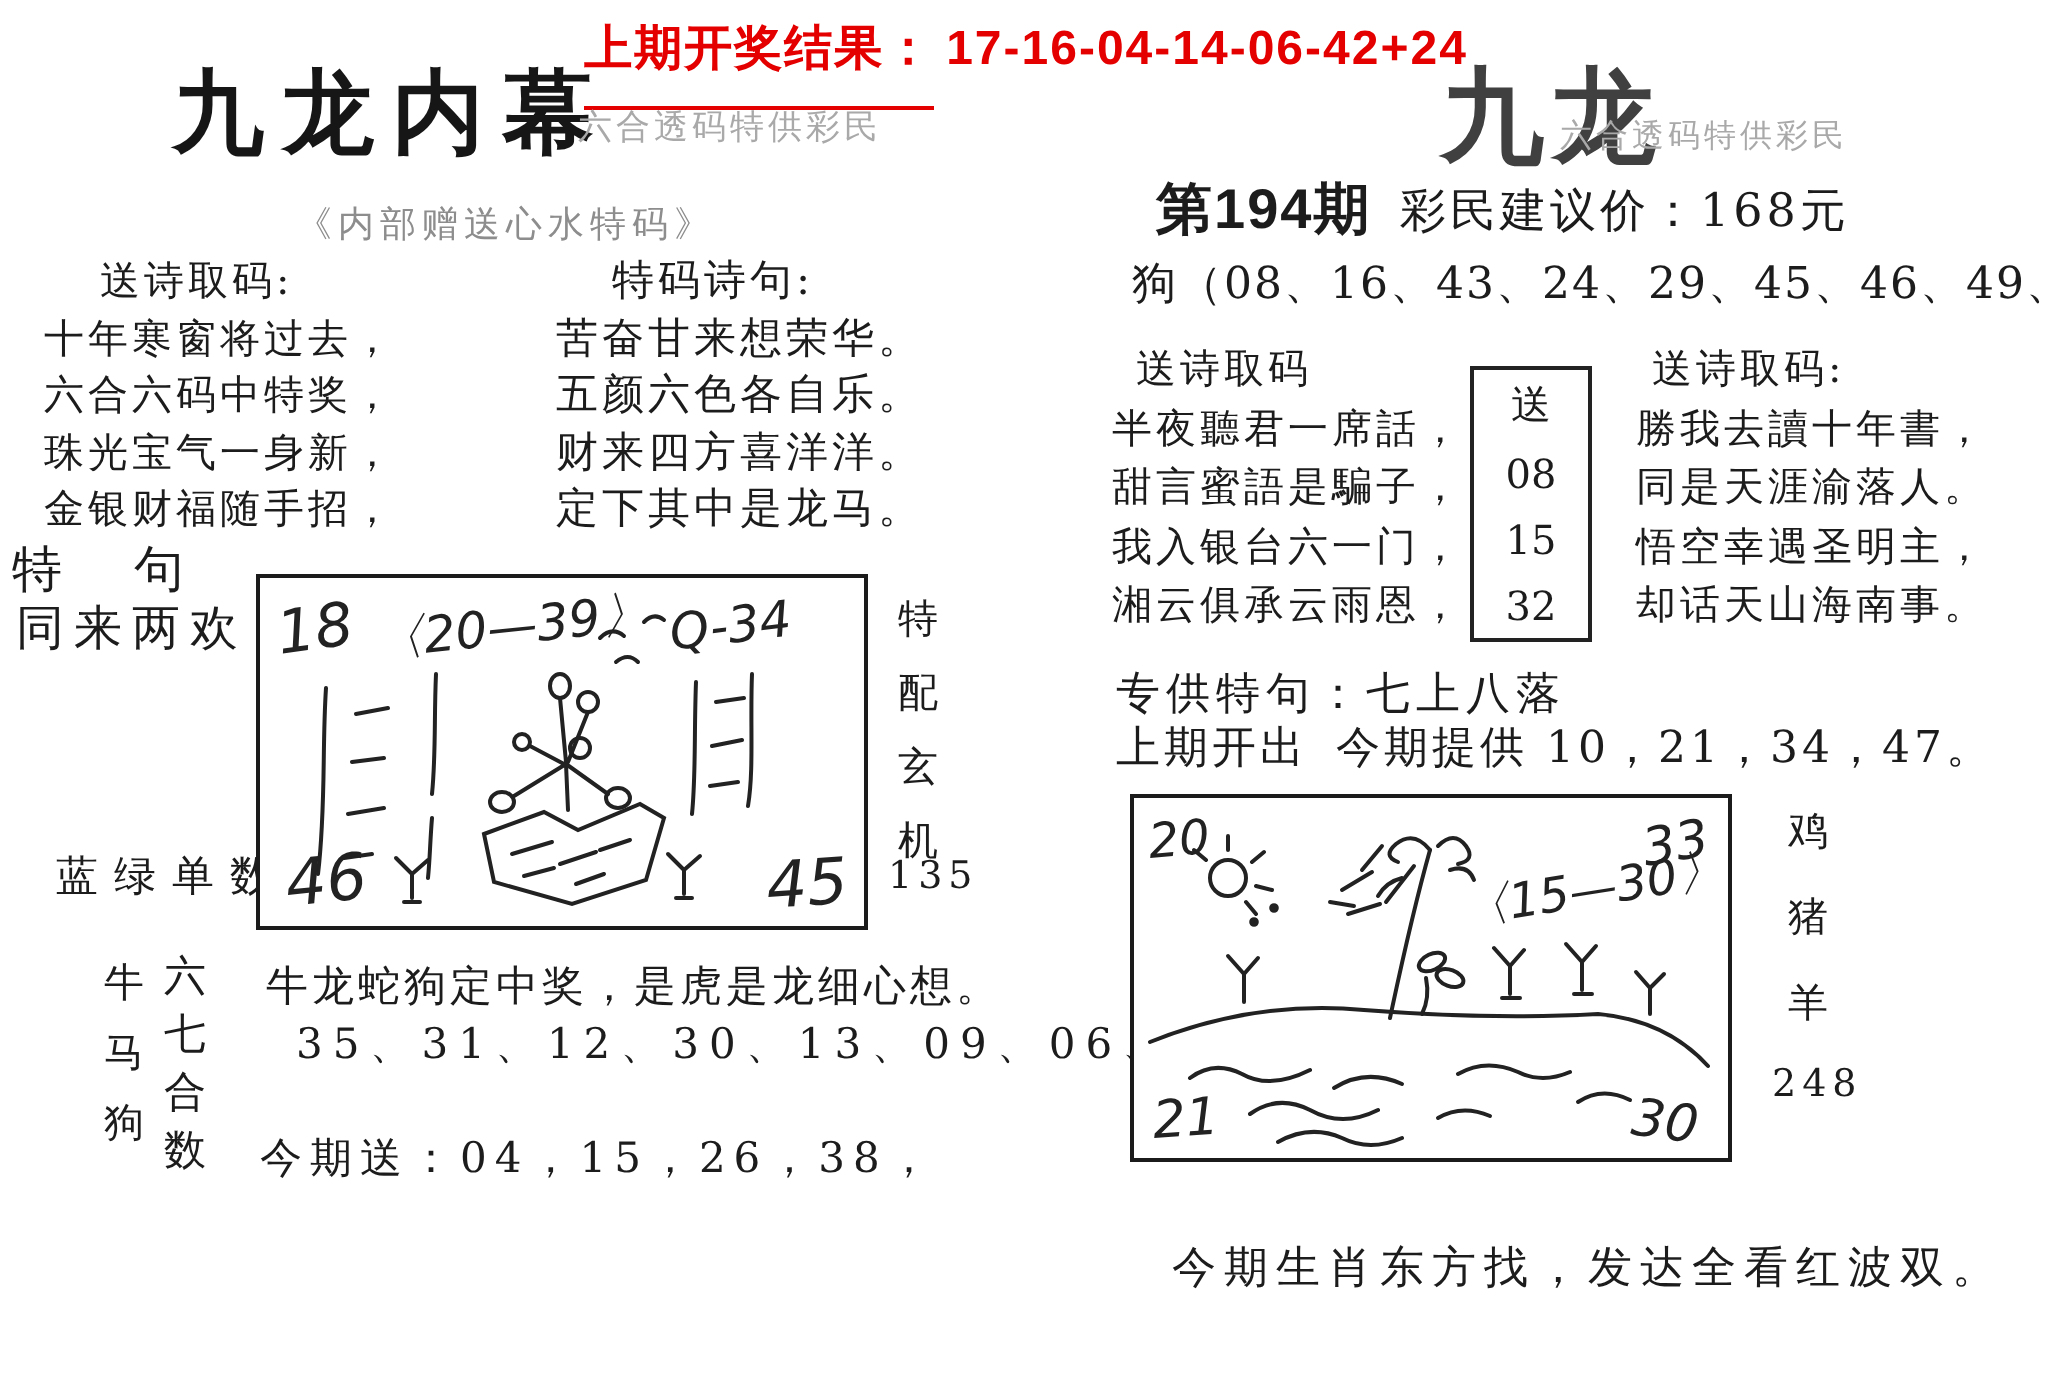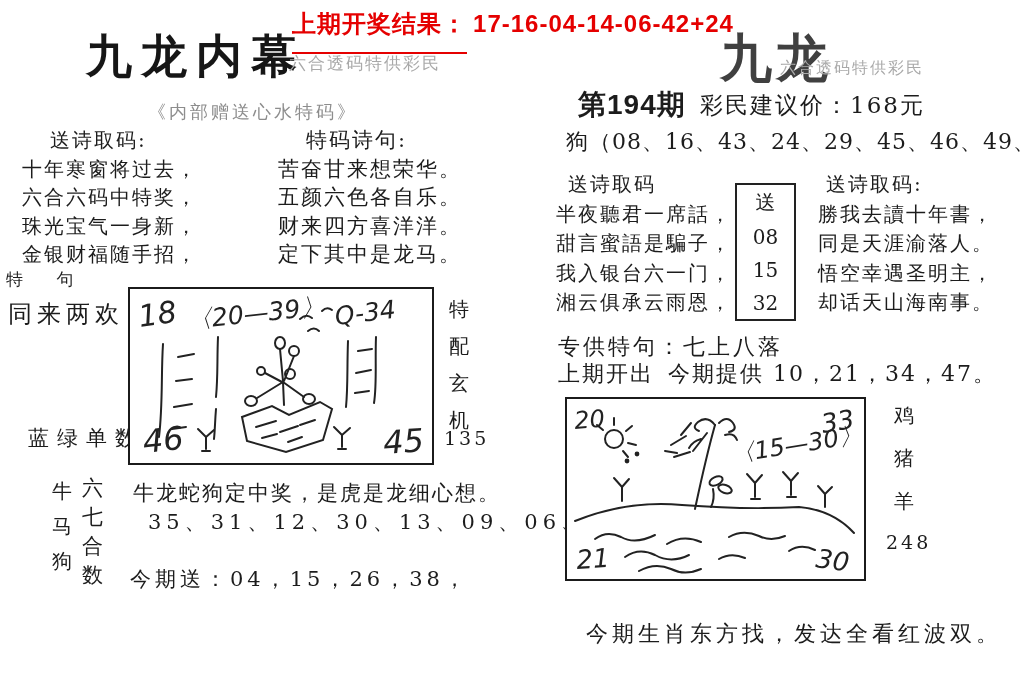--- a/index.html
+++ b/index.html
@@ -42,21 +42,21 @@
   
   .poem{position:absolute;font-size:20px;line-height:28.5px;letter-spacing:2px;white-space:nowrap;}
   .poem .hd{margin-left:28px;}
   .poem-l1{left:22px;top:126px;}
   .poem-l2{left:278px;top:126px;font-size:21px;}
   .poem-r1{left:556px;top:170px;line-height:29.5px;}
   .poem-r1 .hd{margin-left:12px;}
   .poem-r2{left:818px;top:170px;line-height:29.5px;}
   .poem-r2 .hd{margin-left:8px;}
   .lab{position:absolute;white-space:nowrap;}
-  .te-ju{left:6px;top:268px;font-size:17px;letter-spacing:14px;}
+  .te-ju{left:6px;top:268px;font-size:25px;letter-spacing:14px;}
   .tong-lai{left:8px;top:298px;font-size:24px;letter-spacing:5px;font-family:Liberation Serif, serif;}
   .lan-lv{left:28px;top:424px;font-size:21px;letter-spacing:8px;}
   
   .box{position:absolute;border:2px solid #1b1b1b;background:#fff;}
   .box-left{left:128px;top:287px;width:302px;height:174px;}
   .box-right{left:565px;top:397px;width:297px;height:180px;}
   
   .vstack{position:absolute;display:flex;flex-direction:column;align-items:center;}
   .vstack span{display:block;}
   .te-pei{left:449px;top:296px;font-size:20px;gap:10px;}

